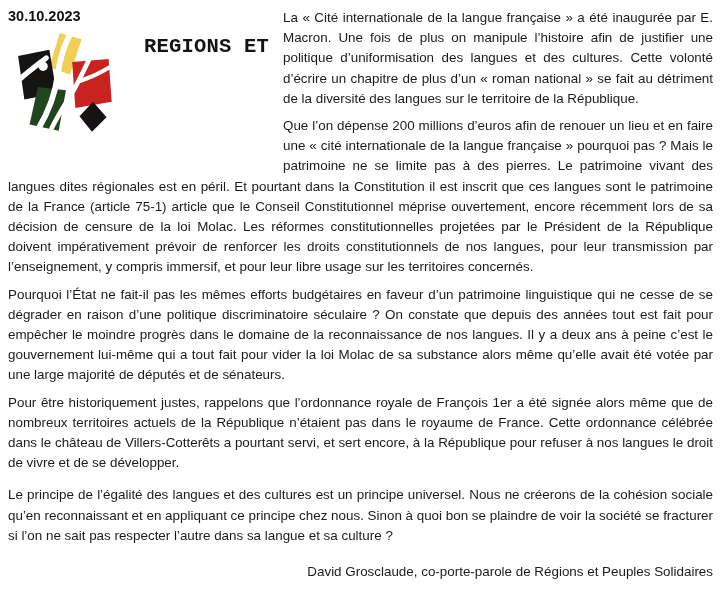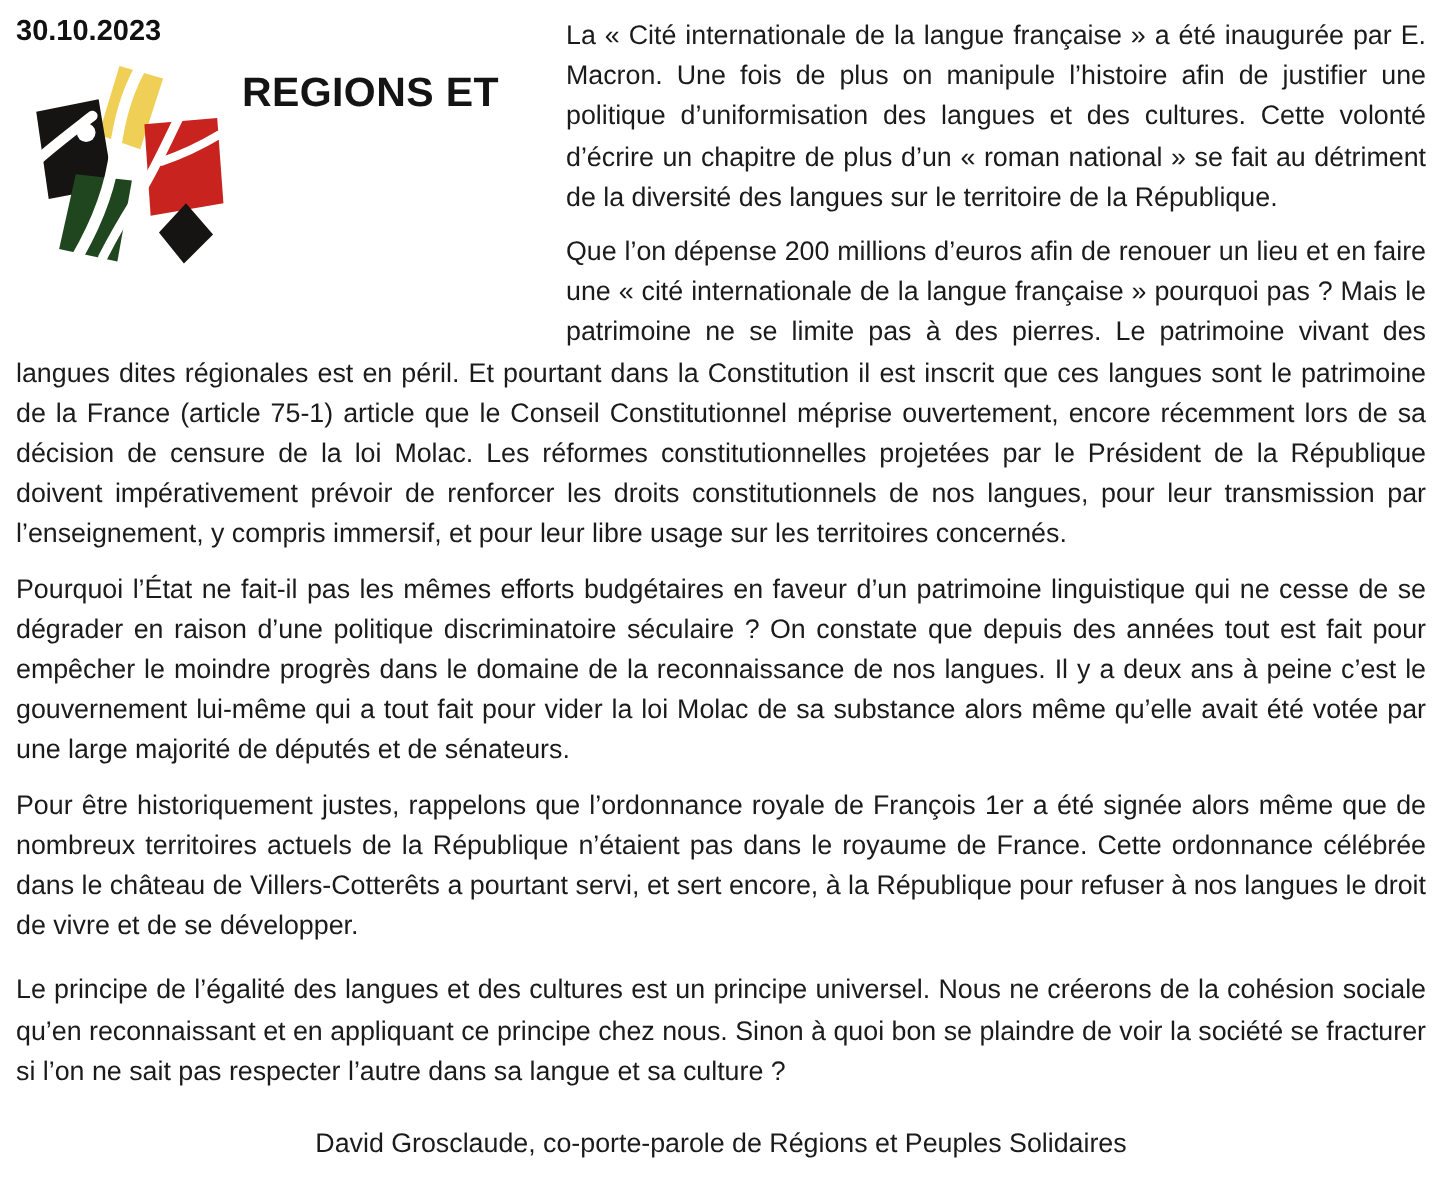--- a/index.html
+++ b/index.html
@@ -20,29 +20,29 @@
   .date {
     font-weight:bold;
     font-size:14.5px;
     line-height:17px;
     text-align:left;
     color:#111;
   }
   .logo { position:relative; margin-top:8px; height:140px; }
   .logo-svg { position:absolute; left:7px; top:0; }
   .logo-text {
-    position:absolute; left:113px; top:4px;
-    font-weight:bold; color:#141414; text-align:center; white-space:nowrap;
+    position:absolute; left:136px; top:4px;
+    font-weight:bold; color:#141414; text-align:center; white-space:nowrap;font-family:Liberation Mono, monospace;
   }
   .lt1 { font-size:20.5px; line-height:20px; letter-spacing:0.2px; }
   .lt2 { font-size:28.5px; line-height:26px; letter-spacing:-0.5px; }
   .lt3 { font-size:21.5px; line-height:26px; letter-spacing:0.2px; }
   p.para { margin:0 0 7px 0; }
   p.para-gap { margin-top:12px; }
-  p.signature { margin:16px 0 0 0; text-align:center; }
+  p.signature { margin:16px 0 0 0; text-align:right; }
 </style>
 </head>
 <body>
 
 <div class="page">
 
   <div class="float-box">
     <div class="date">30.10.2023</div>
 
     <div class="logo">

